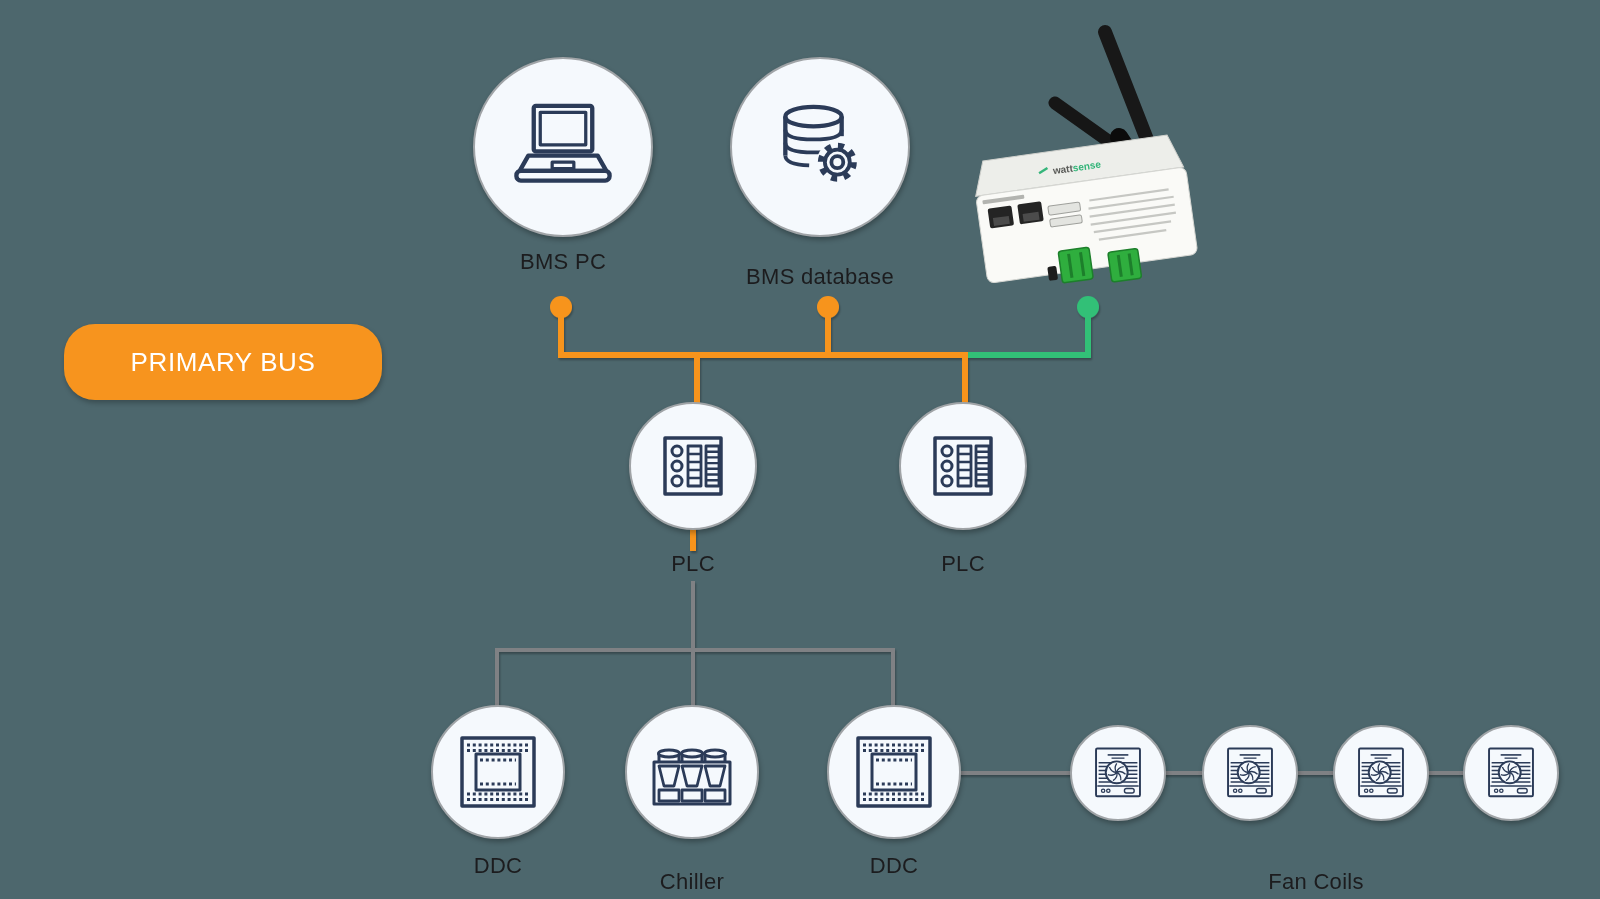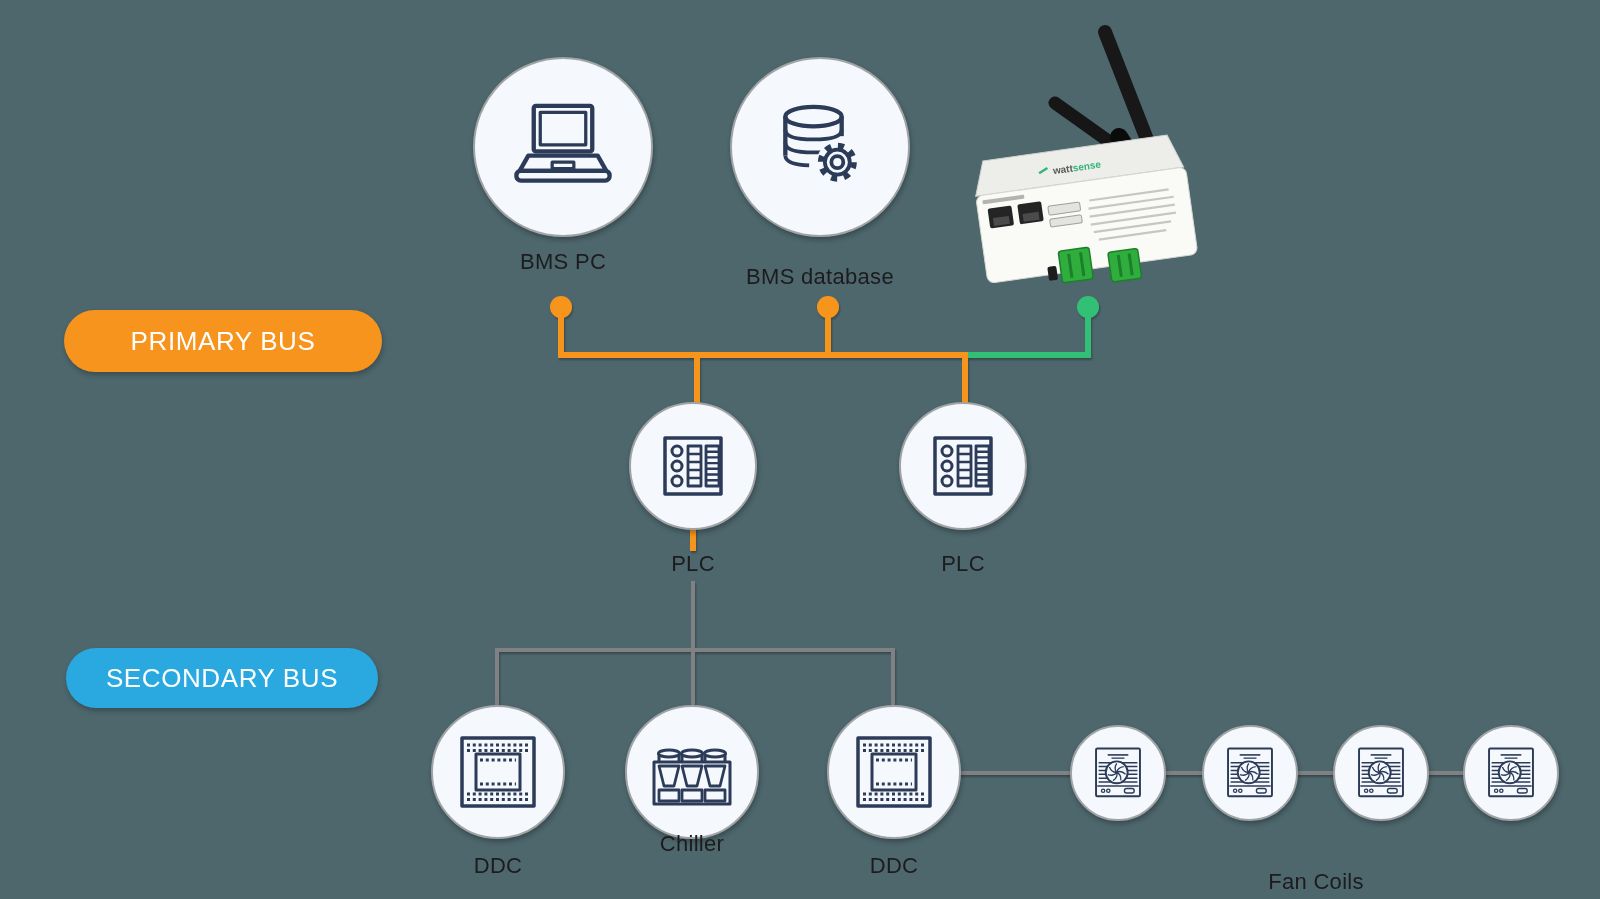--- a/index.html
+++ b/index.html
@@ -20,21 +20,21 @@
   .node{position:absolute;z-index:2;border-radius:50%;background:var(--node_fill);
         border:2px solid var(--node_border);box-shadow:1px 3px 5px rgba(0,0,0,.28);
         display:flex;align-items:center;justify-content:center;}
   .node svg{display:block;}
   .icon{stroke:var(--icon_stroke);fill:none;stroke-linejoin:round;}
   .node-label{position:absolute;z-index:3;transform:translateX(-50%);
         color:var(--label_text);font-size:22px;font-weight:400;letter-spacing:.3px;white-space:nowrap;}
   .pill{position:absolute;z-index:2;display:flex;align-items:center;justify-content:center;
         color:var(--pill_text);font-size:26px;font-weight:500;letter-spacing:.6px;
         box-shadow:1px 3px 5px rgba(0,0,0,.25);white-space:nowrap;}
-  .pill-primary{left:64px;top:310px;width:318px;height:62px;border-radius:31px;background:var(--primary);}
+  .pill-primary{left:64px;top:324px;width:318px;height:76px;border-radius:31px;background:var(--primary);}
   .pill-secondary{left:66px;top:648px;width:312px;height:60px;border-radius:30px;background:var(--secondary);}
   .device{position:absolute;left:940px;top:10px;z-index:2;}
 </style>
 </head>
 <body>
 
 <div class="canvas">
 
   <svg class="wires" width="1600" height="899" viewBox="0 0 1600 899">
     <defs>
@@ -52,23 +52,20 @@
       <path class="w-gray" d="M693 581 V712"></path>
       <path class="w-gray" d="M894 773 H1511"></path>
       <circle class="d-primary" cx="561" cy="307" r="11"></circle>
       <circle class="d-primary" cx="828" cy="307" r="11"></circle>
       <circle class="d-green" cx="1088" cy="307" r="11"></circle>
     </g>
   </svg>
 
   <div class="pill pill-primary">
     <span>PRIMARY BUS</span>
-  </div>
-  <div class="pill pill-secondary">
-    <span>SECONDARY BUS</span>
   </div>
 
   <div class="node" style="left:473px;top:57px;width:180px;height:180px">
     <svg width="104" height="104" viewBox="0 0 96 96" class="icon">
       <rect x="21" y="10" width="54" height="42" rx="2" stroke-width="4"></rect>
       <rect x="27" y="16" width="42" height="30" stroke-width="3"></rect>
       <path d="M16 56 L80 56 L88 70 L8 70 Z" stroke-width="4"></path>
       <path d="M38 62 h20 v6 h-20 z" stroke-width="3"></path>
       <rect x="5" y="70" width="86" height="9" rx="4" stroke-width="4"></rect>
     </svg>
@@ -182,21 +179,21 @@
       <ellipse cx="71" cy="29.5" rx="10.5" ry="3.5" stroke-width="3"></ellipse>
       <rect x="10" y="38" width="76" height="42" stroke-width="3"></rect>
       <polygon points="15,42 35,42 30,62 20,62" stroke-width="2.8"></polygon>
       <polygon points="38,42 58,42 53,62 43,62" stroke-width="2.8"></polygon>
       <polygon points="61,42 81,42 76,62 66,62" stroke-width="2.8"></polygon>
       <rect x="15" y="66" width="20" height="11" stroke-width="2.8"></rect>
       <rect x="38" y="66" width="20" height="11" stroke-width="2.8"></rect>
       <rect x="61" y="66" width="20" height="11" stroke-width="2.8"></rect>
     </svg>
   </div>
-  <div class="node-label" style="left:692px;top:831px">Chiller</div>
+  <div class="node-label" style="left:692px;top:869px">Chiller</div>
 
   <div class="node" style="left:827px;top:705px;width:134px;height:134px">
     <svg width="96" height="96" viewBox="0 0 96 96" class="icon">
       <rect x="12" y="14" width="72" height="68" stroke-width="3.5"></rect>
       <rect x="26" y="30" width="44" height="36" stroke-width="3"></rect>
       <path d="M17 21 H79" stroke-width="3" stroke-dasharray="3 2.8"></path>
       <path d="M17 26.5 H79" stroke-width="3" stroke-dasharray="3 2.8"></path>
       <path d="M17 70 H79" stroke-width="3" stroke-dasharray="3 2.8"></path>
       <path d="M17 75.5 H79" stroke-width="3" stroke-dasharray="3 2.8"></path>
       <path d="M30 36 H66" stroke-width="3" stroke-dasharray="3 2.8"></path>

